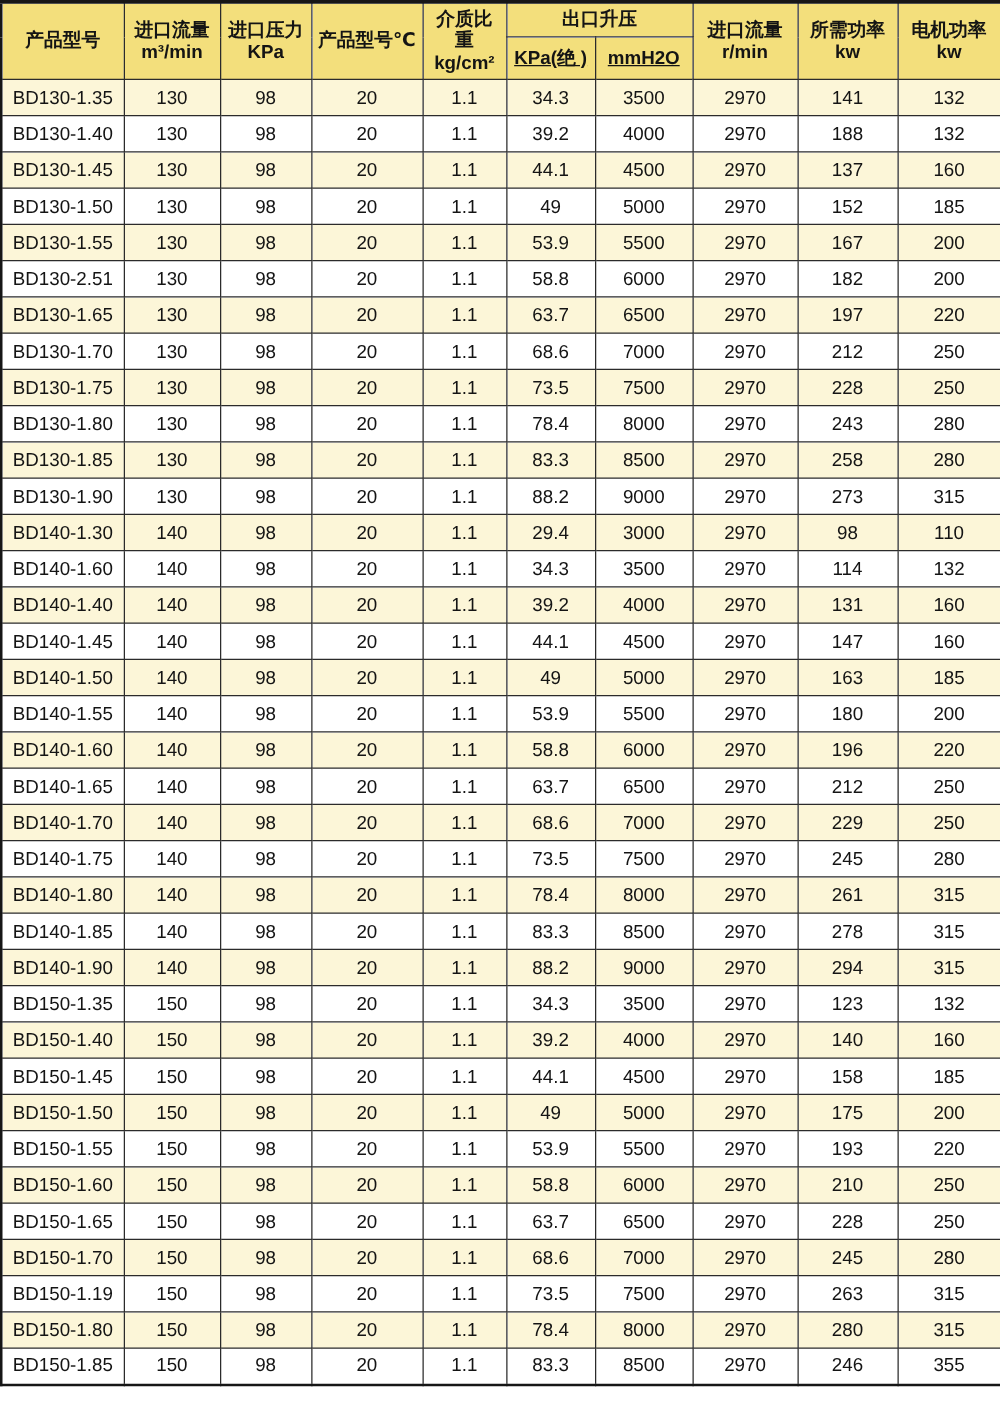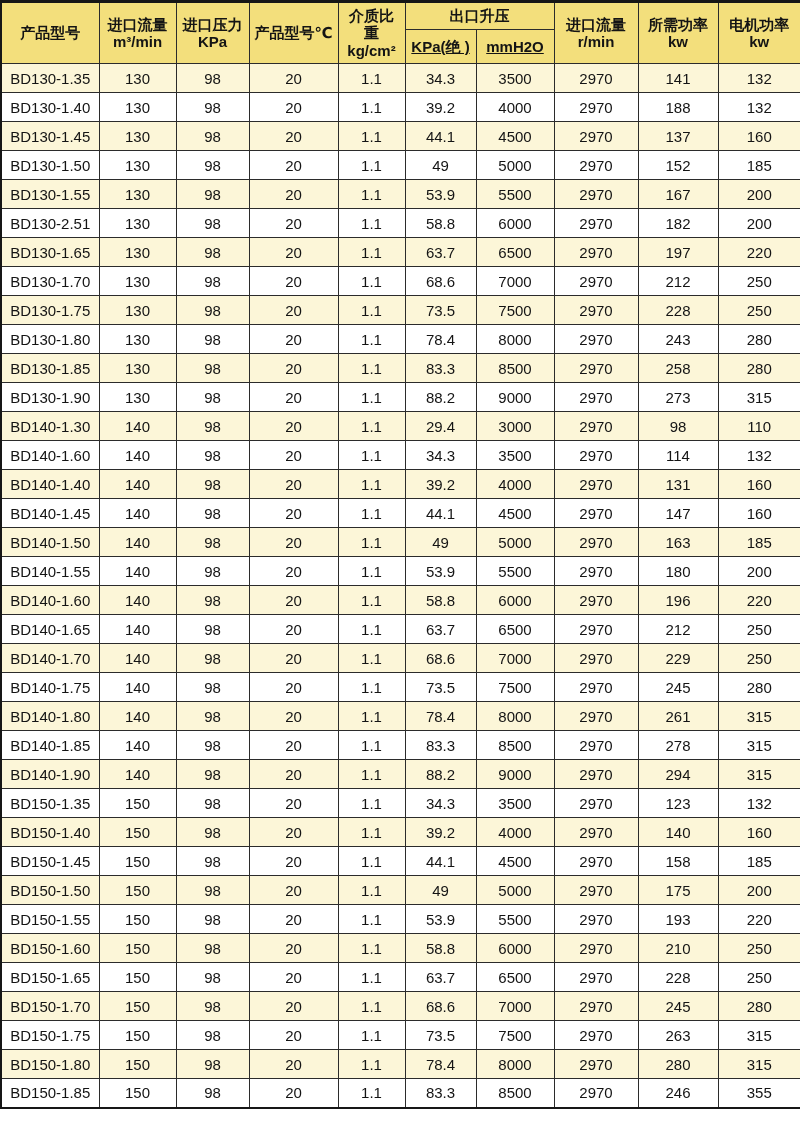--- a/index.html
+++ b/index.html
@@ -487,21 +487,21 @@
           <td>98</td>
           <td>20</td>
           <td>1.1</td>
           <td>68.6</td>
           <td>7000</td>
           <td>2970</td>
           <td>245</td>
           <td>280</td>
         </tr>
         <tr>
-          <td>BD150-1.75</td>
+          <td>BD150-1.19</td>
           <td>150</td>
           <td>98</td>
           <td>20</td>
           <td>1.1</td>
           <td>73.5</td>
           <td>7500</td>
           <td>2970</td>
           <td>263</td>
           <td>315</td>
         </tr>

